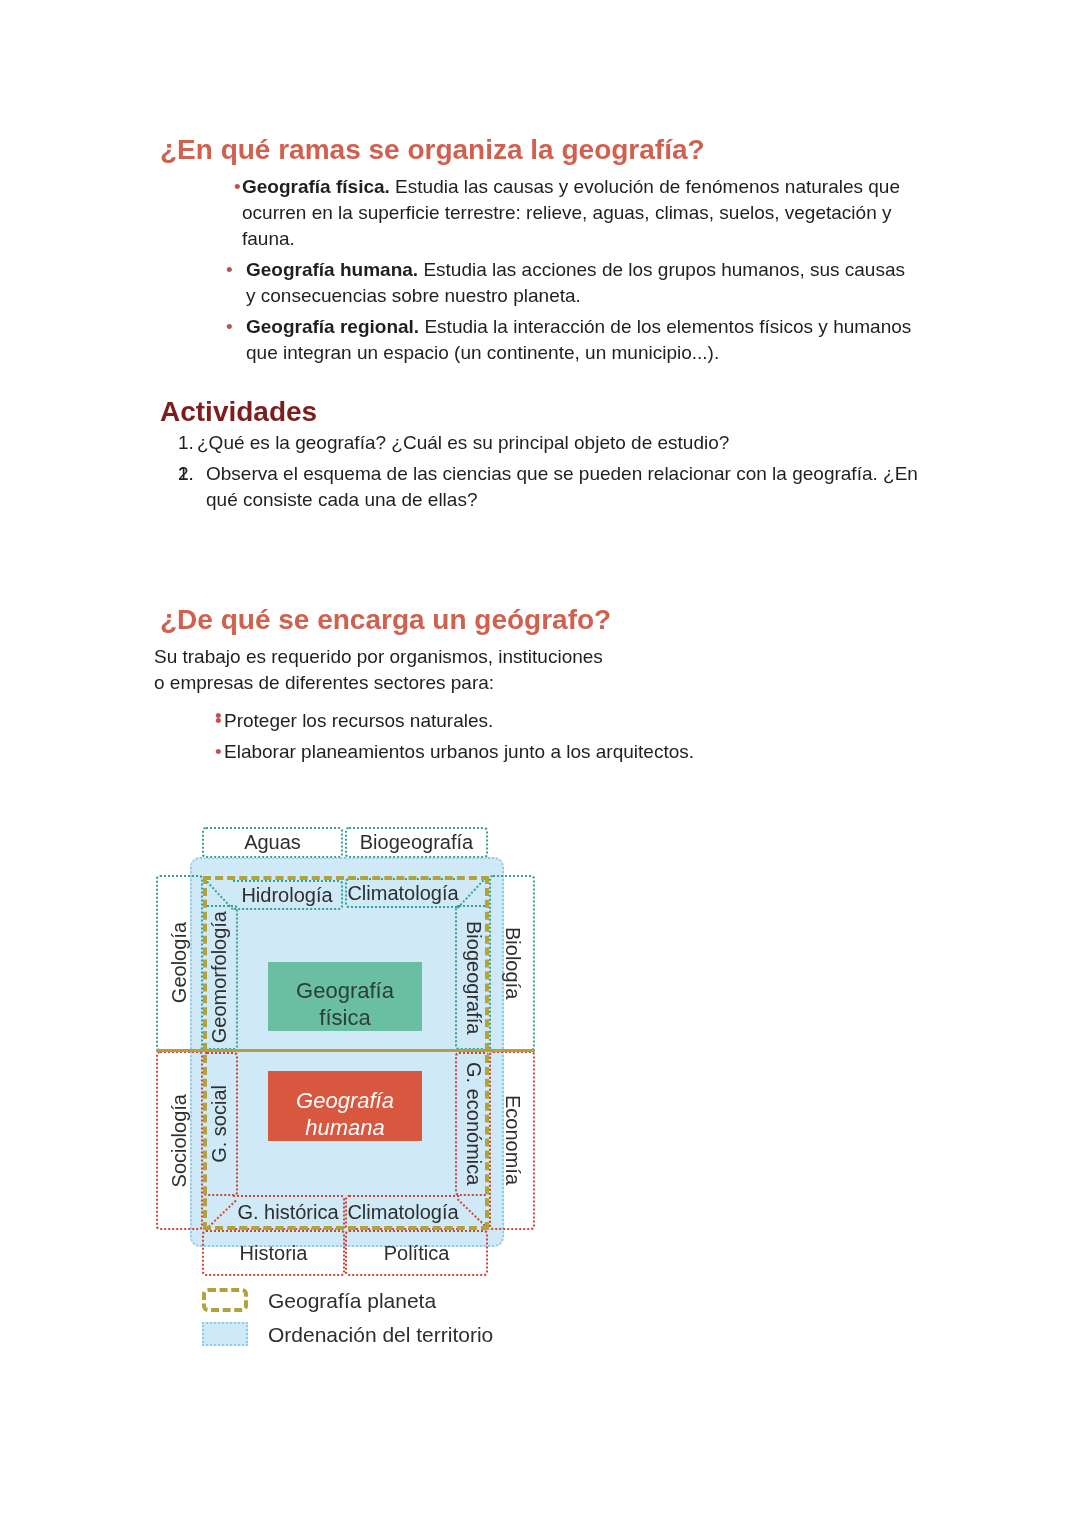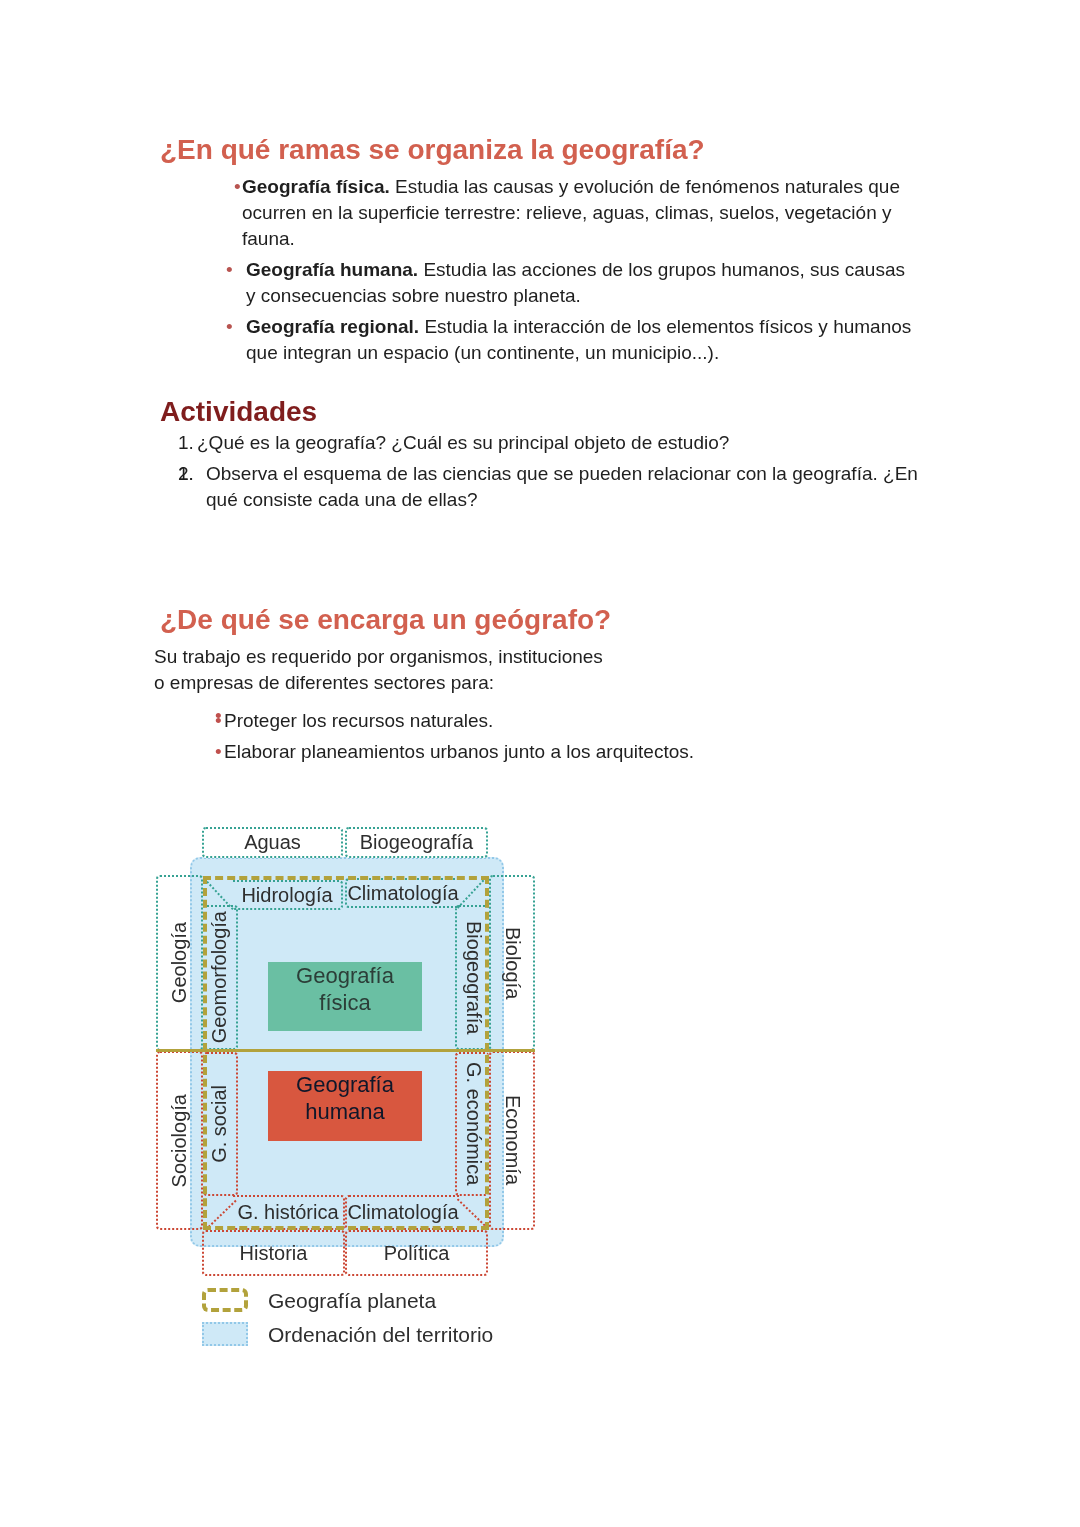--- a/index.html
+++ b/index.html
@@ -46,24 +46,24 @@
   .teal-dotted { border:2px dotted #36a293; border-radius:4px; }
   .red-dotted  { border:2px dotted #cb4734; border-radius:4px; }
   .olive-rect  { border:4px dashed #b2a23c; }
   .mid-line    { background:#b2a23c; }
   .hlabel { display:flex; align-items:center; justify-content:center;
             font-size:20px; color:#2e2e2e; }
   .vlabel { display:flex; align-items:center; justify-content:center;
             font-size:20px; color:#2e2e2e; }
   .vlabel span { writing-mode:vertical-rl; white-space:nowrap; }
   .vlabel.leftside span { transform:rotate(180deg); }
-  .center-box { display:flex; align-items:flex-start; justify-content:center;
+  .center-box { display:flex; align-items:flex-end; justify-content:center;
                 text-align:center; font-size:22px; line-height:27px; }
   .cb-fisica { background:#6abfa3; color:#2c3e38; }
-  .cb-humana { background:#d8573f; color:#0f172a; }
+  .cb-humana { background:#d8573f; color:#ffffff;font-style:italic; }
   .diag { position:absolute; width:42px; height:0; border-top:2px dotted #36a293;
           transform-origin:0 0; }
   .diag.red { border-top-color:#cb4734; }
   .legend-swatch-regional { border:4px dashed #b2a23c; border-radius:6px; background:#ffffff; }
   .legend-swatch-territorio { background:#cfe9f7; border:2px dotted #92c8e8; }
   .legend-label { font-size:21px; color:#2e2e2e; white-space:nowrap; }
 </style>
 </head>
 <body>
 

